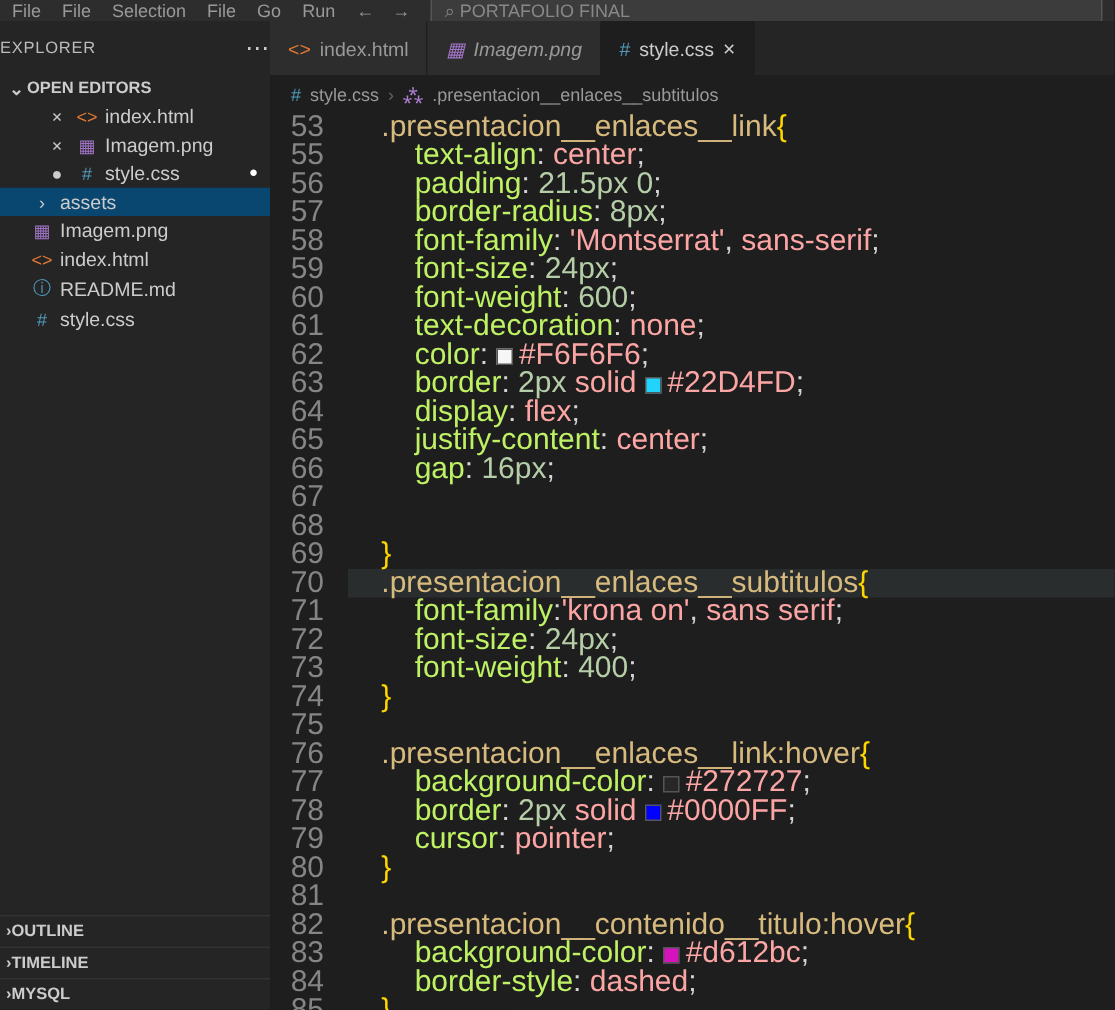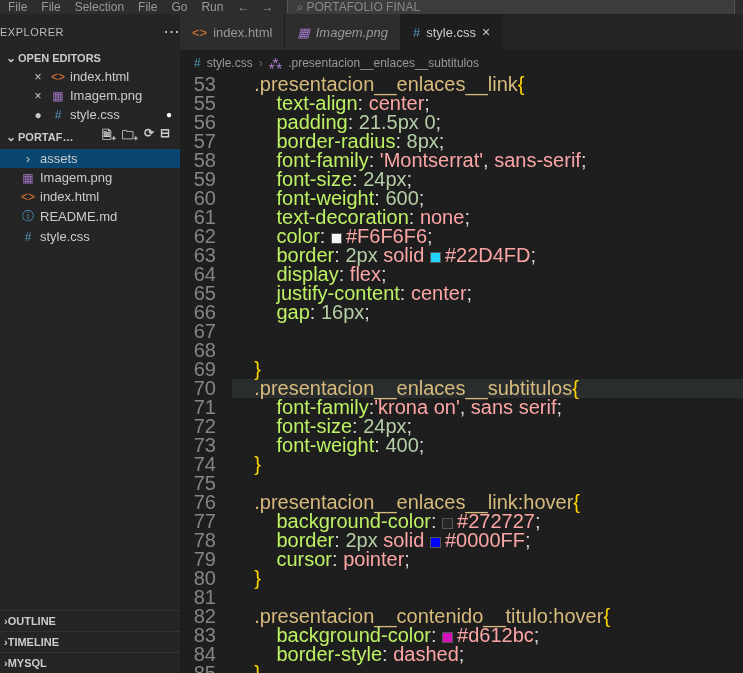--- a/index.html
+++ b/index.html
@@ -95,30 +95,20 @@
     <span class="icon icon-img">▦</span>
             <span>Imagem.png</span>
   </div>
           <div class="tree-item l2 dirty">
     <span class="icon">●</span>
     <span class="icon icon-css">#</span>
             <span>style.css</span>
   </div>
         </div>
 
-      <div class="section-head expanded">
-        <span class="chev"></span>
-        <span>PORTAF…</span>
-        <span class="section-toolbar">
-          <span>🗎₊</span>
-          <span>🗀₊</span>
-          <span>⟳</span>
-          <span>⊟</span>
-        </span>
-      </div>
       <div id="workspace" class="tree">
           <div class="tree-item selected">
     <span class="icon">›</span>
             <span>assets</span>
   </div>
           <div class="tree-item ">
     <span class="icon icon-img">▦</span>
             <span>Imagem.png</span>
   </div>
           <div class="tree-item ">

